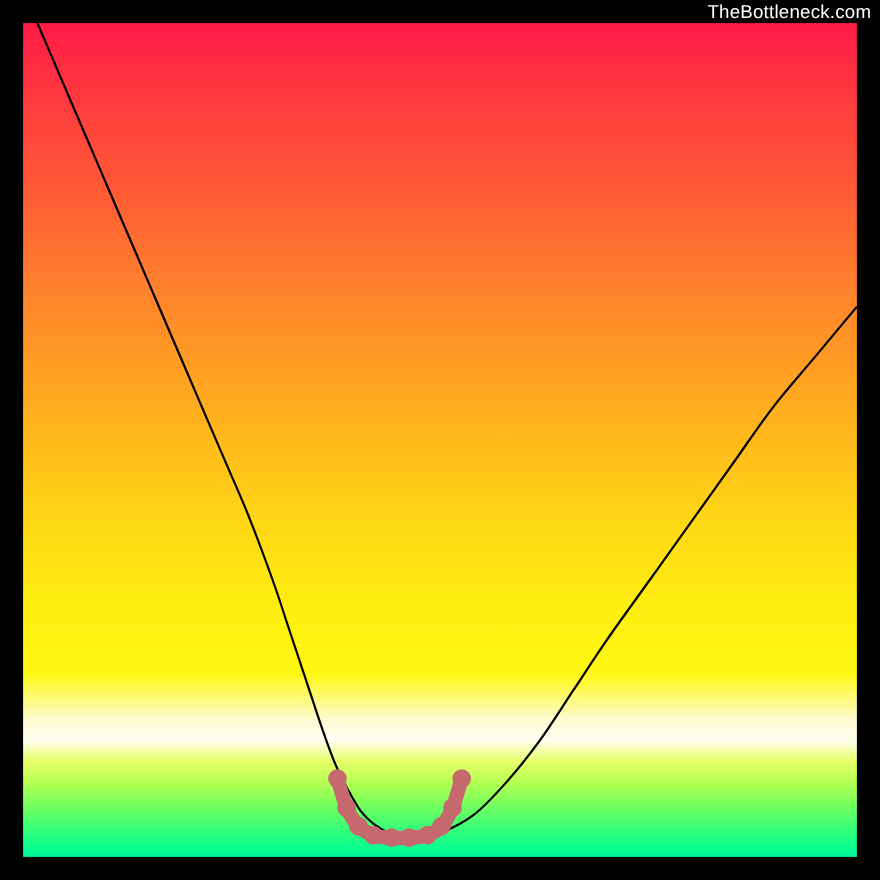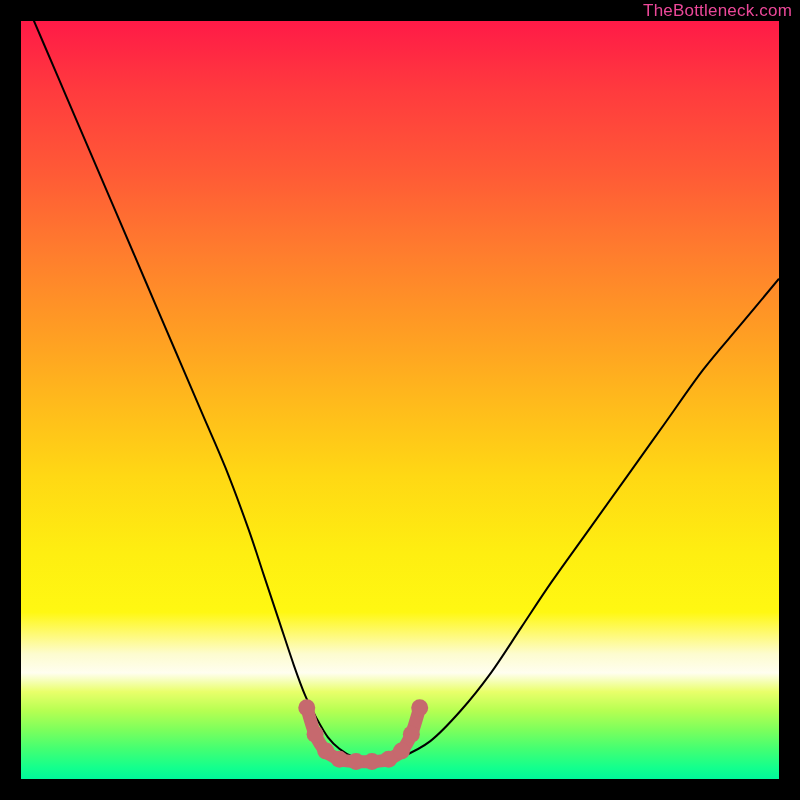--- a/index.html
+++ b/index.html
@@ -49,21 +49,21 @@
     );
   }
   .curve {
     position: absolute;
     inset: 0;
   }
   .attribution {
     position: absolute;
     top: 1px;
     right: 8px;
-    color: #ec4899;
+    color: #ffffff;
     font-size: 17px;
     letter-spacing: 0.2px;
     font-weight: 400;
     margin-left: 40px;
   }
 </style>
 </head>
 <body>
 
 <div class="frame">

